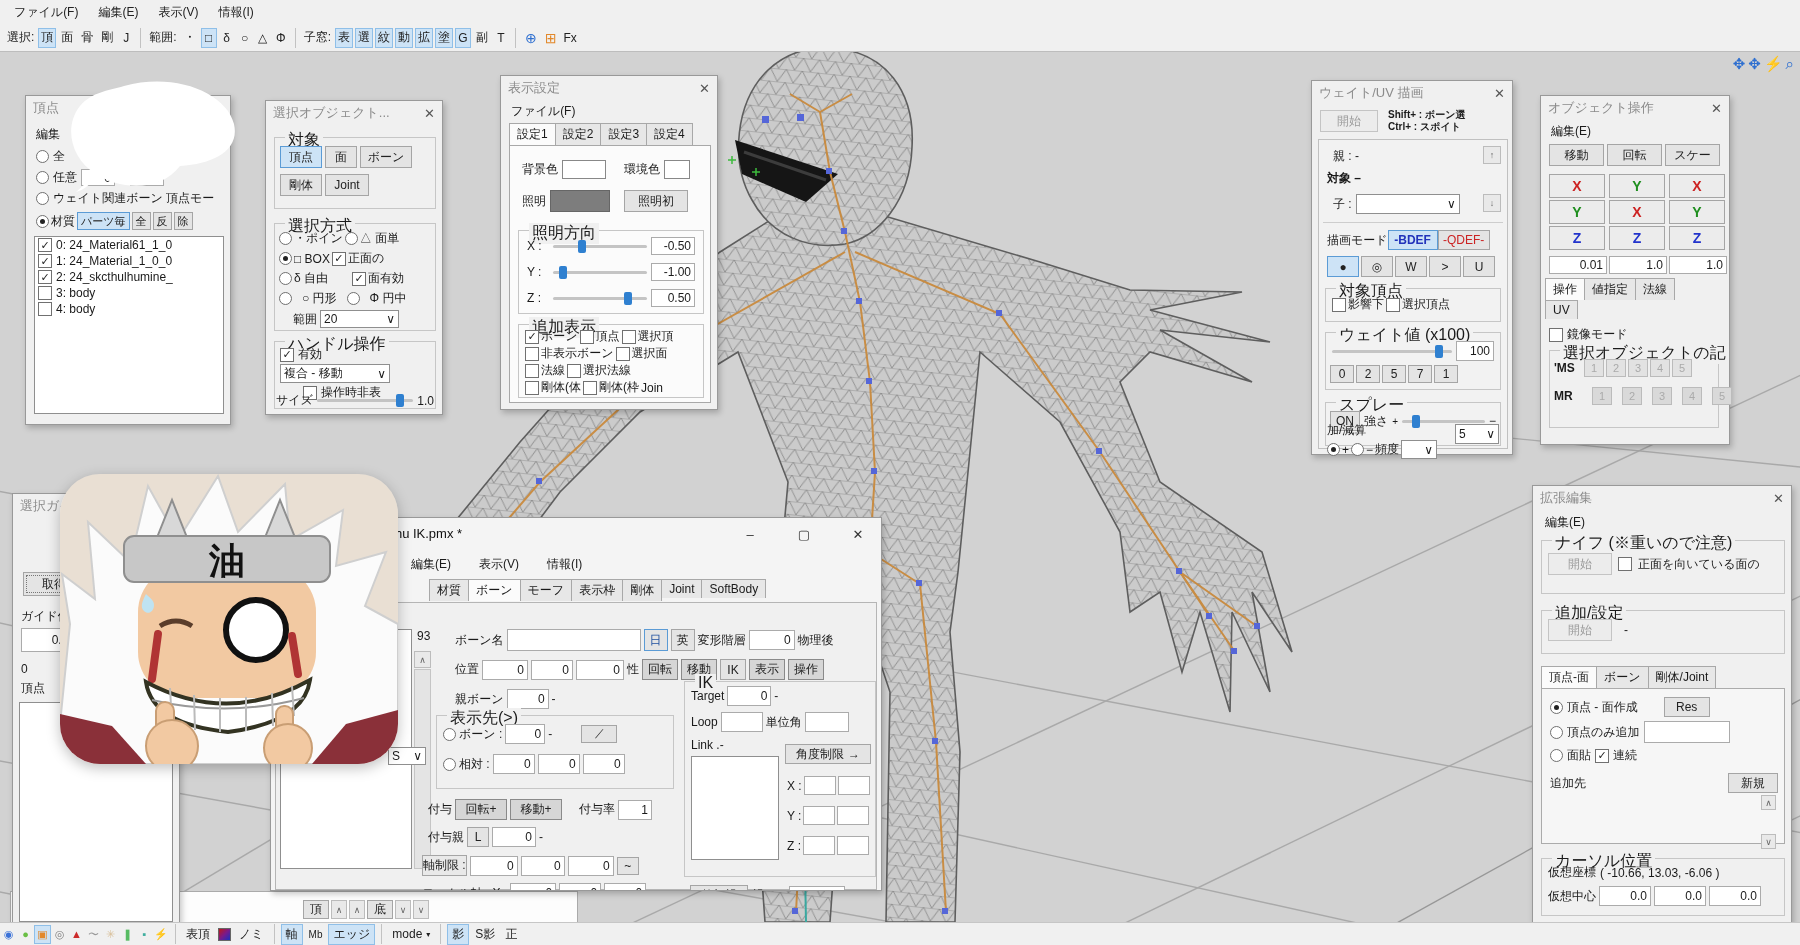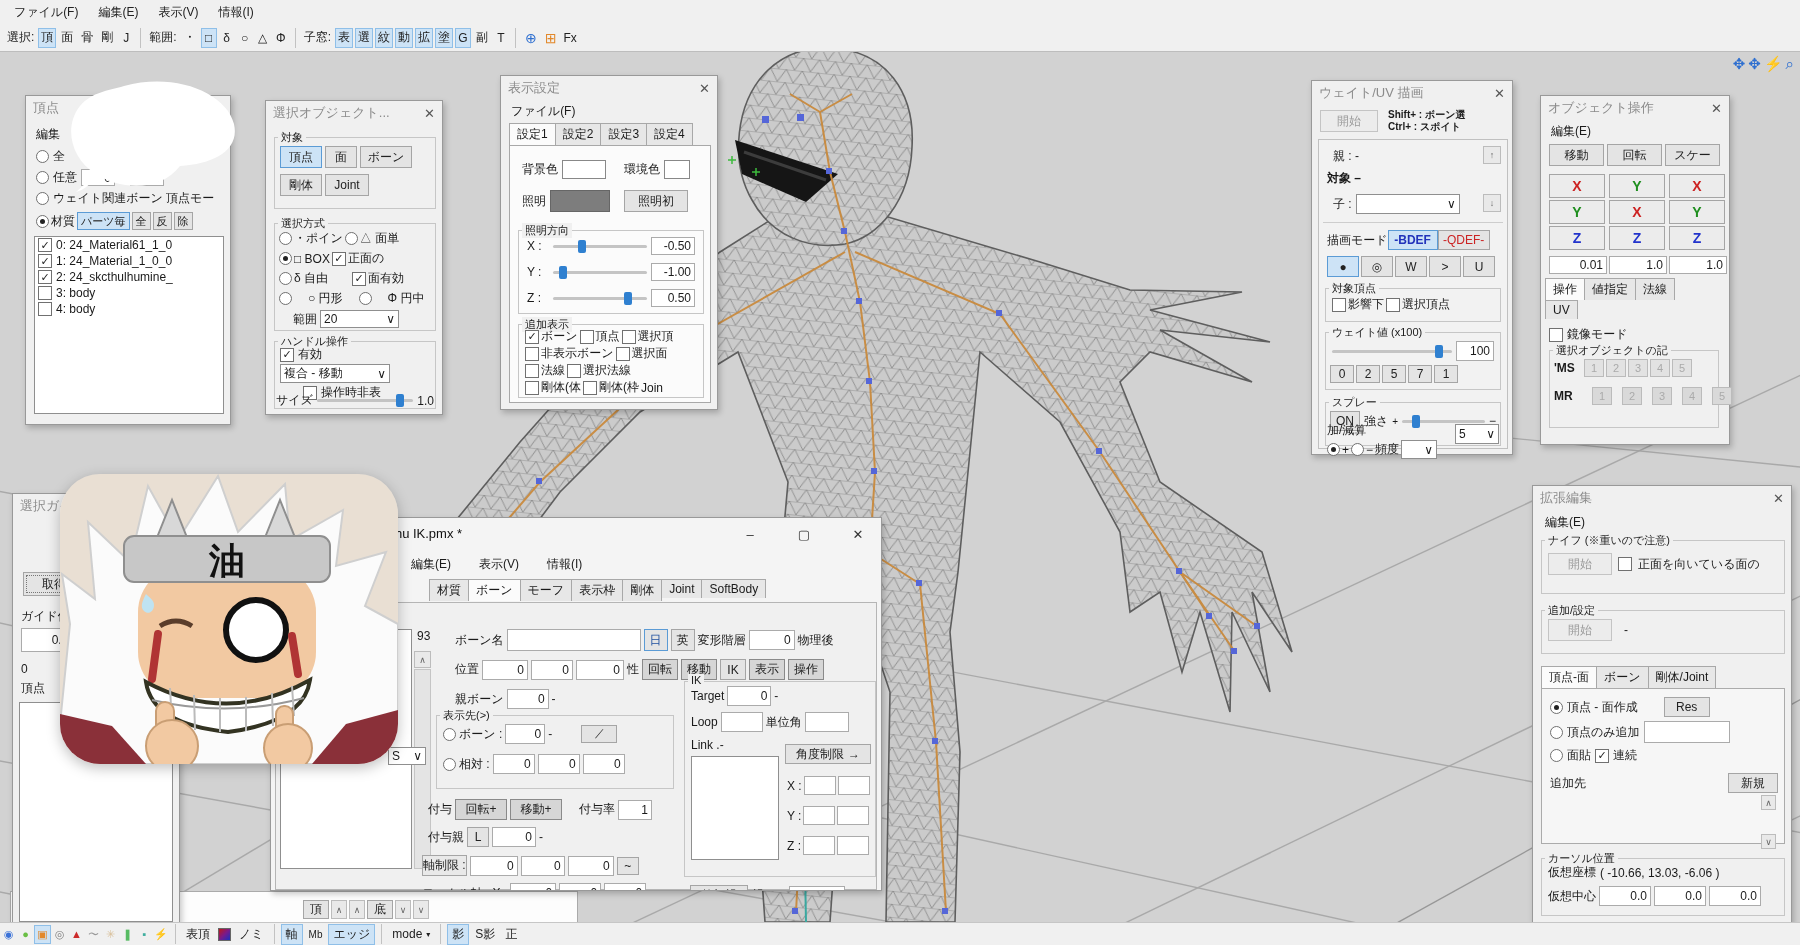--- a/index.html
+++ b/index.html
@@ -16,21 +16,21 @@
 .bottombar{position:absolute;left:0;bottom:0;right:0;height:23px;background:#f0f0f0;border-top:1px solid #c6c6c6;display:flex;align-items:center;z-index:40;font-size:12px}
 .bb-icon{width:17px;height:19px;display:inline-flex;align-items:center;justify-content:center;font-size:11px}
 .bb-btn{height:21px;display:inline-flex;align-items:center;justify-content:center;padding:4px 4px;margin:0 1px;color:#222}
 .bb-btn.hl{background:#cde3f6;border:1px solid #8fbfe8}
 .grad-swatch{width:13px;height:13px;background:linear-gradient(135deg,#c01818 0%,#7a1a8a 50%,#1830c0 100%);border:1px solid #666;margin:0 3px}
 
 .p{position:absolute;background:#f0f0f0;border:1px solid #999;box-shadow:2px 3px 6px rgba(0,0,0,.22);z-index:10}
 .pt{display:flex;justify-content:space-between;align-items:center;height:24px;padding:0 7px;color:#8b8b8b;font-size:13px}
 .x{color:#555;font-size:13px;line-height:1}
 .grp{position:absolute;border:1px solid #c6c6c6}
-.gl{position:absolute;top:-8px;left:3px;background:#f0f0f0;padding:0 3px;font-size:11px;color:#1a1a1a;white-space:nowrap}
+.gl{position:absolute;top:-8px;left:10px;background:#f0f0f0;padding:0 3px;font-size:16px;color:#1a1a1a;white-space:nowrap}
 .btn{display:inline-flex;align-items:center;justify-content:center;background:#e4e4e4;border:1px solid #a5a5a5;font-size:12px;color:#222;white-space:nowrap}
 .btn.on{background:#cde3f6;border-color:#5b9bd5}
 .btn.dis{color:#9b9b9b;border-color:#c4c4c4;background:#ececec}
 .btn.pressed{background:#d6d6d6;border-color:#8a8a8a}
 .inp{display:inline-flex;align-items:center;justify-content:flex-end;background:#fff;border:1px solid #ababab;padding:0 3px;font-size:12px;white-space:nowrap}
 .inp.l{justify-content:flex-start}
 .cb{display:inline-flex;width:14px;height:14px;background:#fff;border:1px solid #707070;align-items:center;justify-content:center;font-size:11px;color:#222;flex:none}
 .rb{width:13px;height:13px;border-radius:50%;border:1px solid #707070;background:#fff;display:inline-block;position:relative;flex:none}
 .rb.sel:after{content:"";position:absolute;inset:3px;border-radius:50%;background:#222}
 .row{display:flex;align-items:center;gap:4px;position:absolute;white-space:nowrap}
@@ -265,21 +265,21 @@
       <span>□ BOX</span>
       <span class="cb">✓</span>
       <span>正面の</span>
     </div>
     <div class="row" style="left:4px;top:46px;gap:2px">
       <span class="rb"></span>
       <span>δ 自由</span>
       <span class="cb" style="margin-left:22px">✓</span>
       <span>面有効</span>
     </div>
-    <div class="row" style="left:4px;top:66px;gap:16px">
+    <div class="row" style="left:4px;top:66px;gap:10px">
       <span class="rb"></span>
       <span>○ 円形</span>
       <span class="rb"></span>
       <span>Φ 円中</span>
     </div>
     <div class="row" style="left:18px;top:86px;gap:3px">
       <span>範囲</span>
       <span class="combo" style="width:79px;height:18px">
           <span>20</span>
           <span>∨</span>

